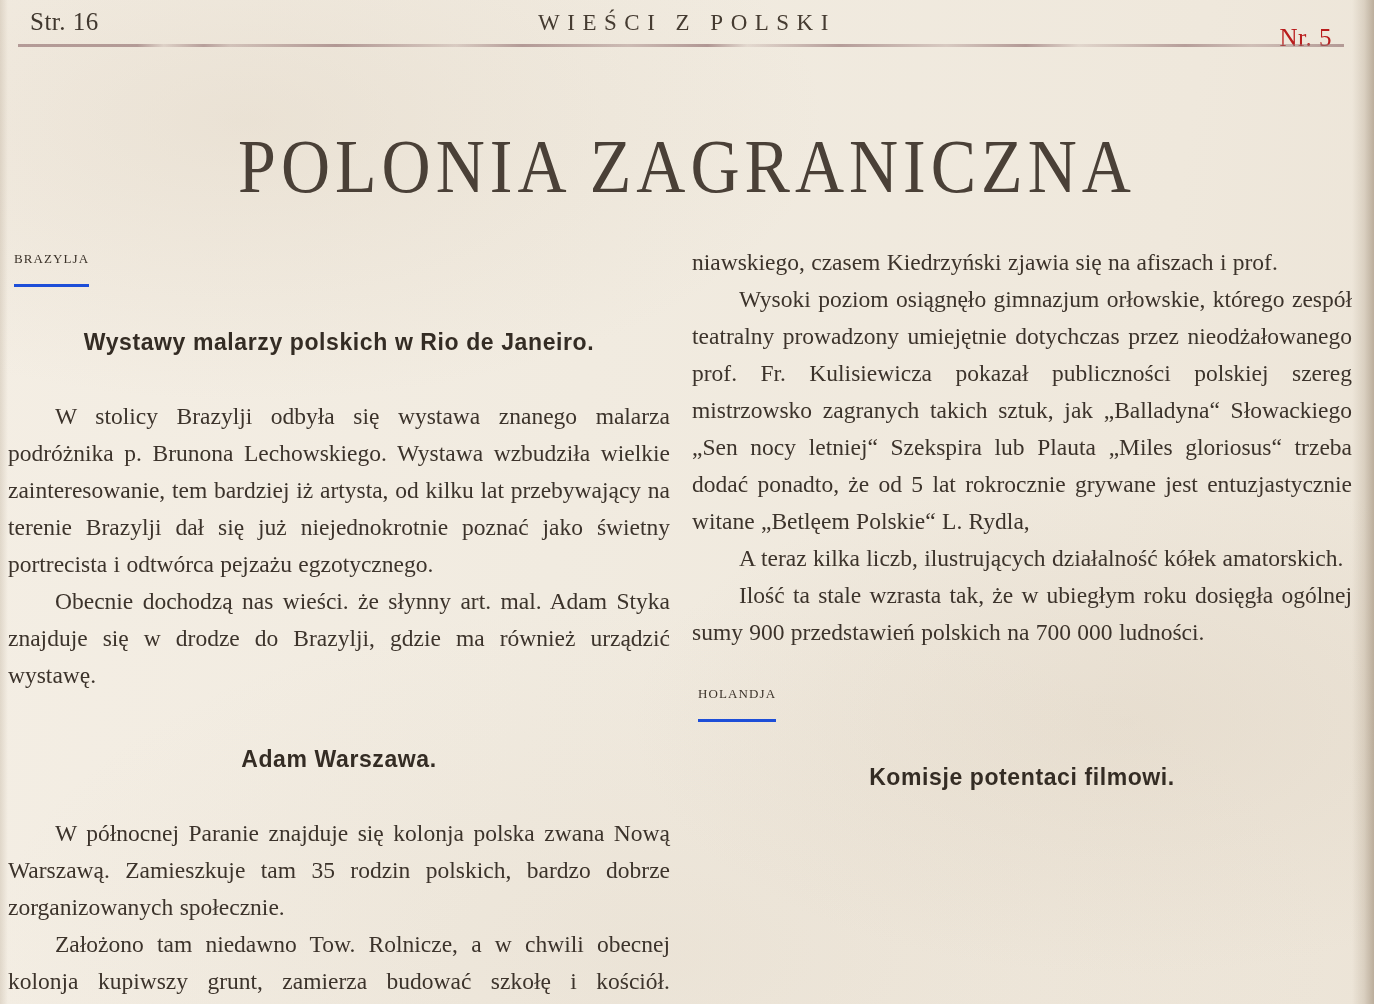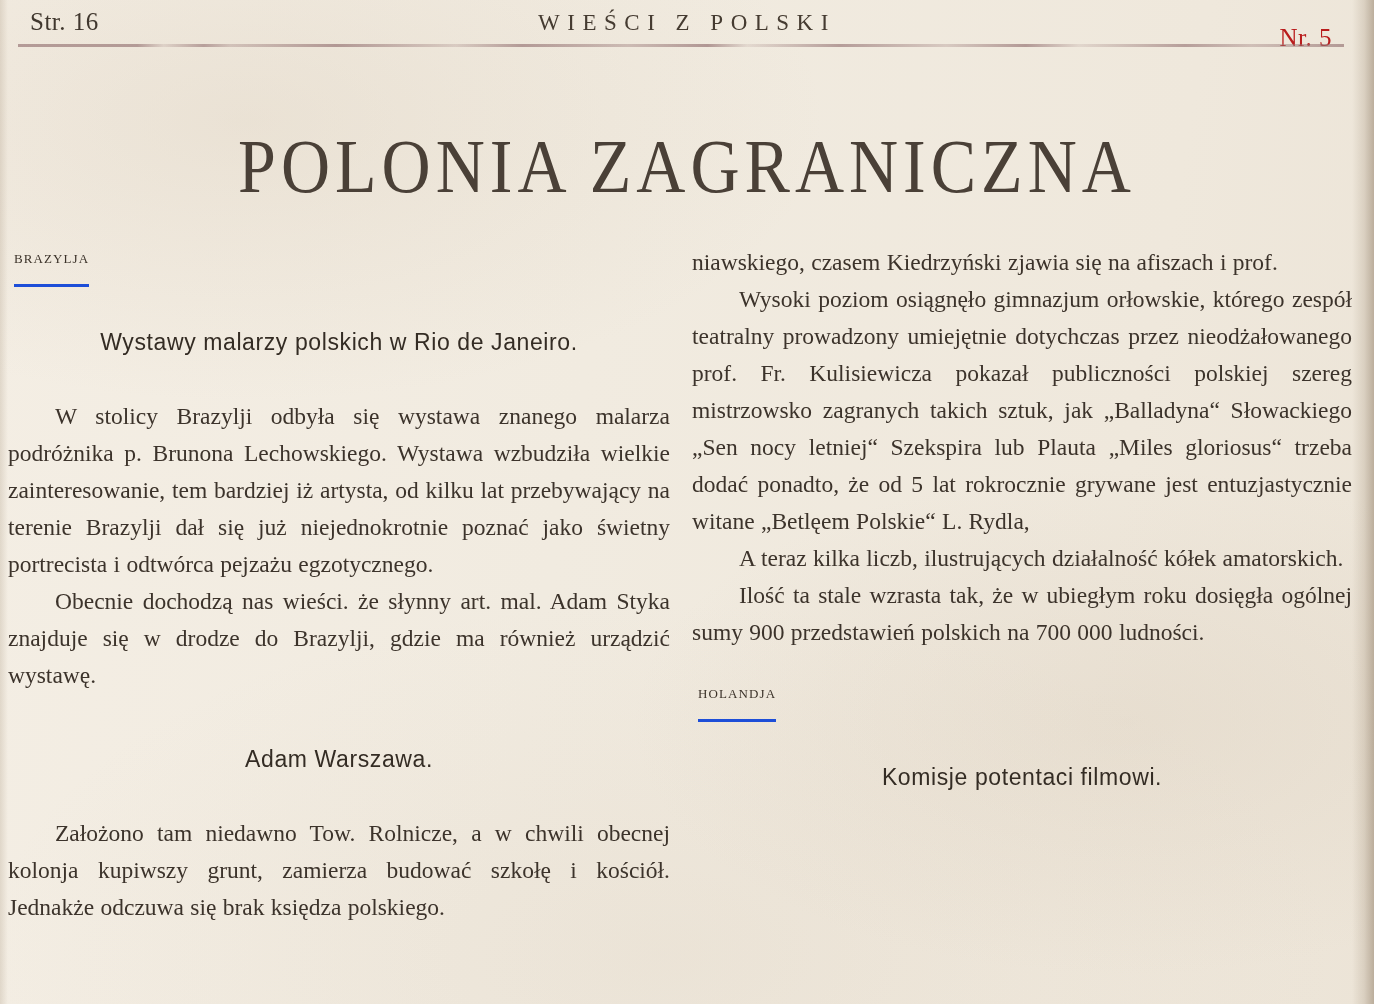--- a/index.html
+++ b/index.html
@@ -151,21 +151,21 @@
     padding-bottom: 16px;
     border-bottom: 3px solid #1d4ed8;
     margin: 0 0 0 6px;
   }
   .section-label-wrap { padding-top: 2px; }
 
   
   .art-head {
     text-align: center;
     font-family: "Liberation Sans", "DejaVu Sans", sans-serif;
-    font-weight: normal;
+    font-weight: bold;
     font-size: 23px;
     letter-spacing: 0.6px;
     color: #342c24;
     margin: 0;
     padding: 0;
   }
 
   p.body {
     margin: 0;
     font-size: 23.5px;
@@ -218,20 +218,21 @@
       <p class="body">W stolicy Brazylji odbyła się wystawa znanego malarza podróżnika p. Brunona Lechowskiego. Wystawa wzbudziła wielkie zainteresowanie, tem bardziej iż artysta, od kilku lat przebywający na terenie Brazylji dał się już niejednokrotnie poznać jako świetny portrecista i odtwórca pejzażu egzotycznego.</p>
 
       <p class="body">Obecnie dochodzą nas wieści. że słynny art. mal. Adam Styka znajduje się w drodze do Brazylji, gdzie ma również urządzić wystawę.</p>
 
       <div class="gap-xl"></div>
 
       <h2 class="art-head">Adam Warszawa.</h2>
 
       <div class="gap-lg"></div>
 
+      <p class="body">W północnej Paranie znajduje się kolonja polska zwana Nową Warszawą. Zamieszkuje tam 35 rodzin polskich, bardzo dobrze zorganizowanych społecznie.</p>
 
       <p class="body">Założono tam niedawno Tow. Rolnicze, a w chwili obecnej kolonja kupiwszy grunt, zamierza budować szkołę i kościół. Jednakże odczuwa się brak księdza polskiego.</p>
 
     </div>
 
     <div class="col col-right">
 
       <p class="body noindent">niawskiego, czasem Kiedrzyński zjawia się na afiszach i prof.</p>
 
       <p class="body">Wysoki poziom osiągnęło gimnazjum orłowskie, którego zespół teatralny prowadzony umiejętnie dotychczas przez nieodżałowanego prof. Fr. Kulisiewicza pokazał publiczności polskiej szereg mistrzowsko zagranych takich sztuk, jak „Balladyna“ Słowackiego „Sen nocy letniej“ Szekspira lub Plauta „Miles gloriosus“ trzeba dodać ponadto, że od 5 lat rokrocznie grywane jest entuzjastycznie witane „Betlęem Polskie“ L. Rydla,</p>

